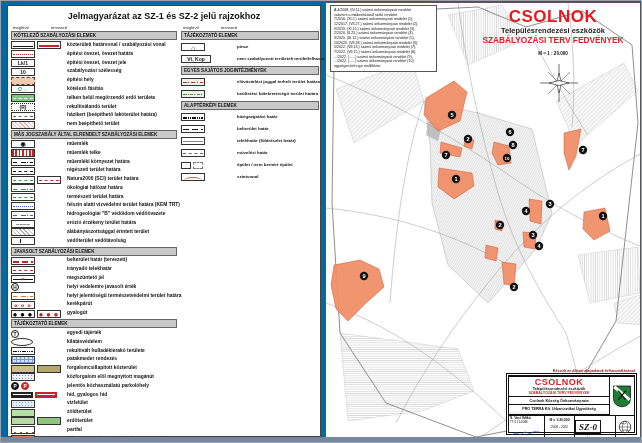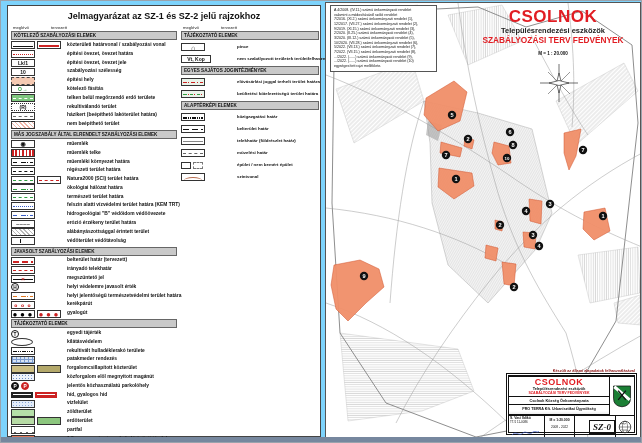--- a/index.html
+++ b/index.html
@@ -1,16 +1,16 @@
 <!DOCTYPE html>
 <html><head>
 <meta charset="utf-8">
 <style>
   html,body{margin:0;padding:0;background:#cfd4da;font-family:"Liberation Sans",sans-serif;}
-  .page{position:relative;width:642px;height:443px;background:#7dd3fc;border:1px solid #9aa3ad;box-sizing:border-box;overflow:hidden;}
+  .page{position:relative;width:642px;height:443px;background:#0369a1;border:1px solid #9aa3ad;box-sizing:border-box;overflow:hidden;}
   .bottombar{position:absolute;left:0;right:0;bottom:0;height:5px;background:#76879e;}
 
   
   .legend-panel{position:absolute;left:6px;top:4px;width:314px;height:432px;border:1px solid #444;background:#fff;box-sizing:border-box;padding:2px 3px;}
   .legend-title{text-align:center;font-size:9px;font-weight:bold;color:#111;margin:3px 0 4px 0;}
   .legend-cols{position:relative;}
   .lcol{position:absolute;top:0;}
   .lcol.left{left:0;width:166px;}
   .lcol.right{left:170px;width:138px;}
   .sechdr{background:#c9c9c9;border:0.5px solid #666;font-size:4.6px;font-weight:bold;color:#111;padding:1px 2px;margin:1px 0;white-space:nowrap;overflow:hidden;}
@@ -98,21 +98,21 @@
   .tb-town{font-size:9px;font-weight:bold;color:#e11d23;text-align:center;line-height:1;padding-top:1px;letter-spacing:0.5px;}
   .tb-l1{font-size:3.8px;font-weight:bold;text-align:center;color:#111;}
   .tb-l2{font-size:3.6px;font-weight:bold;text-align:center;color:#e11d23;border-bottom:0.6px solid #111;padding-bottom:1px;}
   .tb-client{font-size:3.8px;font-weight:bold;text-align:center;color:#111;border-bottom:0.6px solid #111;padding:1.5px 0;}
   .tb-designer{font-size:3.7px;font-weight:bold;text-align:center;color:#111;padding:1.5px 0 0.5px 0;}
   .tb-addr{height:2.5px;border-bottom:0.6px solid #111;background:linear-gradient(#fff,#eee);}
   .tb-shield{width:24px;display:flex;align-items:center;justify-content:center;}
   .tb-bot{display:flex;height:22px;border-top:0.6px solid #111;}
   .tb-c1{width:36px;border-right:0.6px solid #111;padding:0.5px 1px;box-sizing:border-box;}
   .tb-c2{width:30px;border-right:0.6px solid #111;padding:0.5px 1px;box-sizing:border-box;text-align:center;}
-  .tb-c3{flex:1;display:flex;align-items:center;justify-content:flex-end;border-right:0.6px solid #111;}
+  .tb-c3{flex:1;display:flex;align-items:center;justify-content:flex-start;border-right:0.6px solid #111;}
   .tb-c4{width:18px;display:flex;align-items:center;justify-content:center;}
   .tb-name{font-size:3.4px;font-weight:bold;color:#111;}
   .tb-lic{font-size:3px;color:#111;}
   .tb-scale{font-size:3.4px;font-weight:bold;color:#111;margin-top:2px;}
   .tb-date{font-size:3.2px;color:#111;margin-top:3px;}
   .sz{border:1px solid #111;padding:1px 3px;font:italic bold 9px/10px "Liberation Serif",serif;color:#111;}
 </style>
 </head>
 <body>
 

